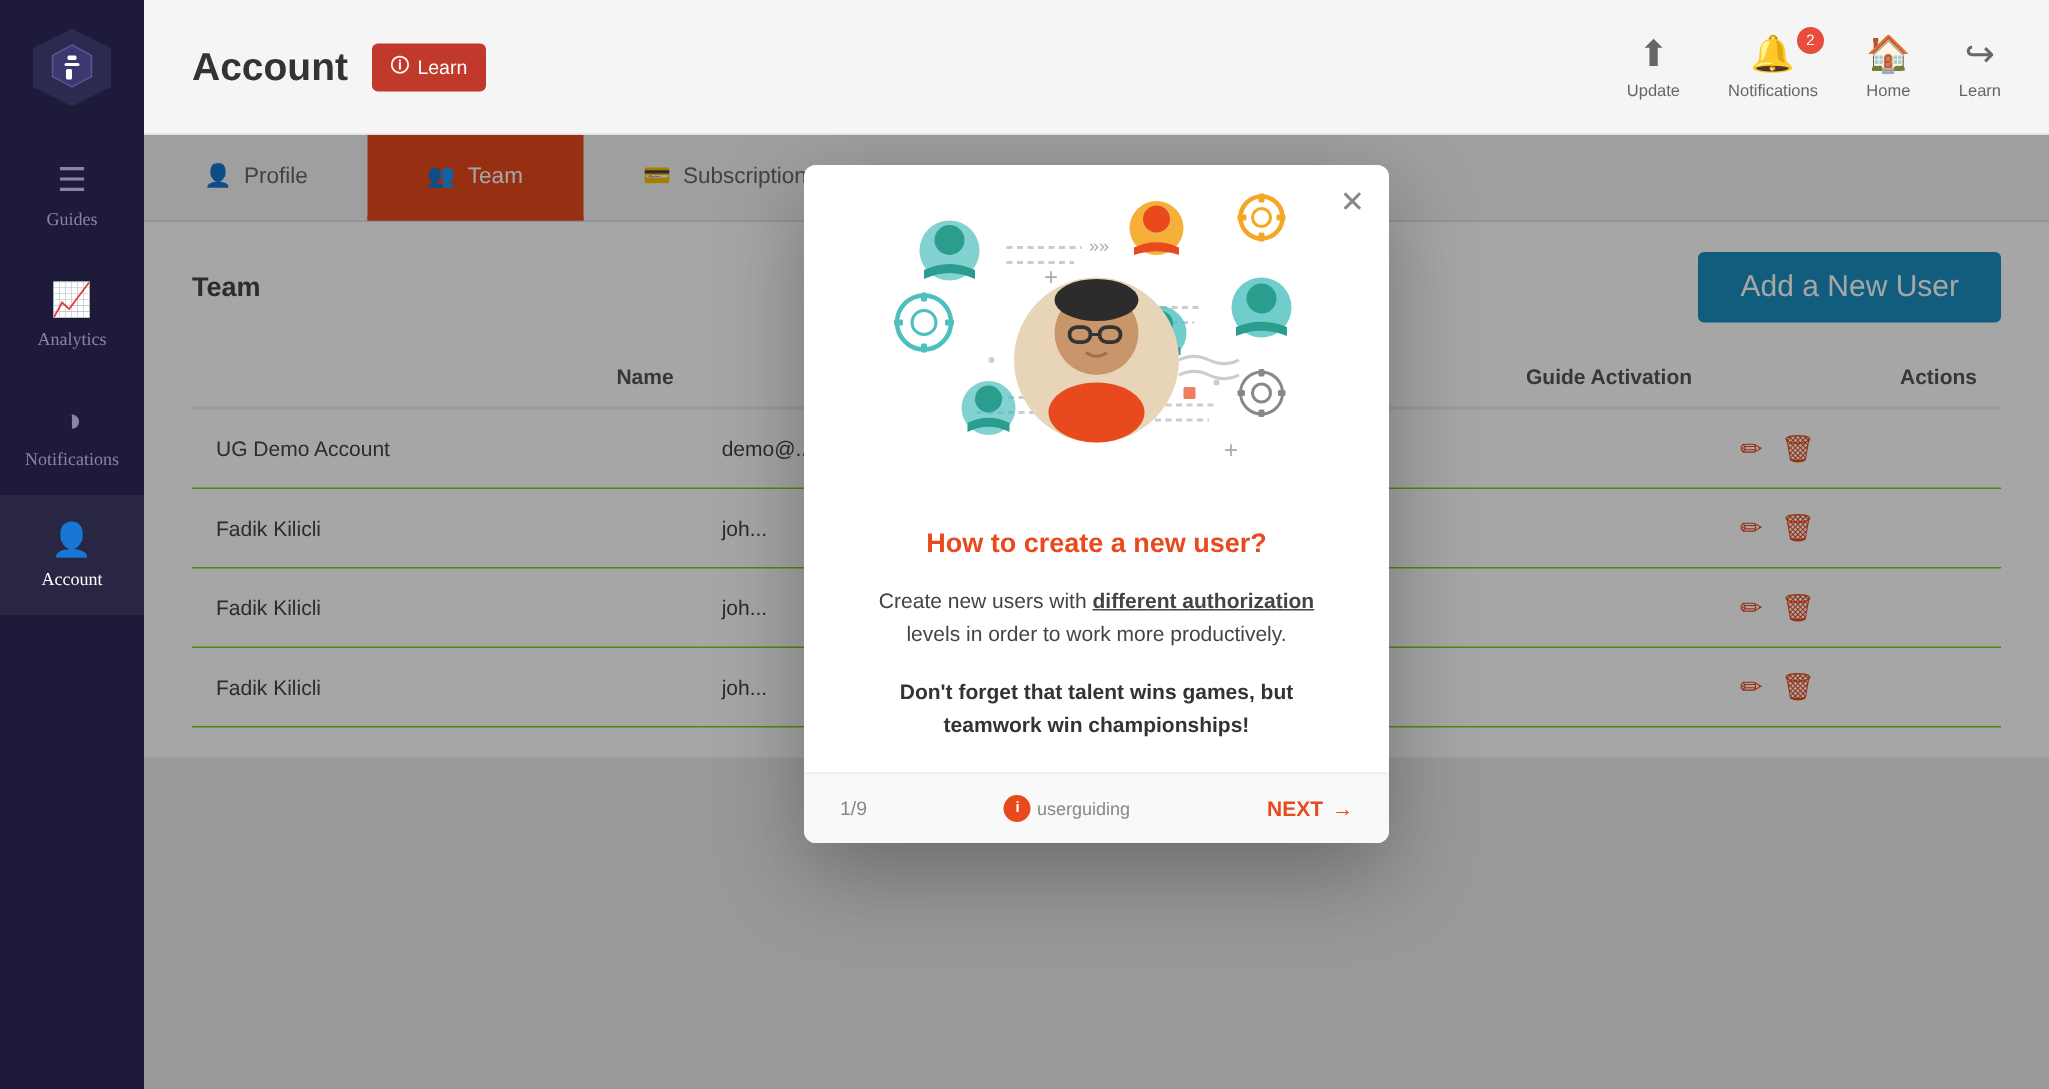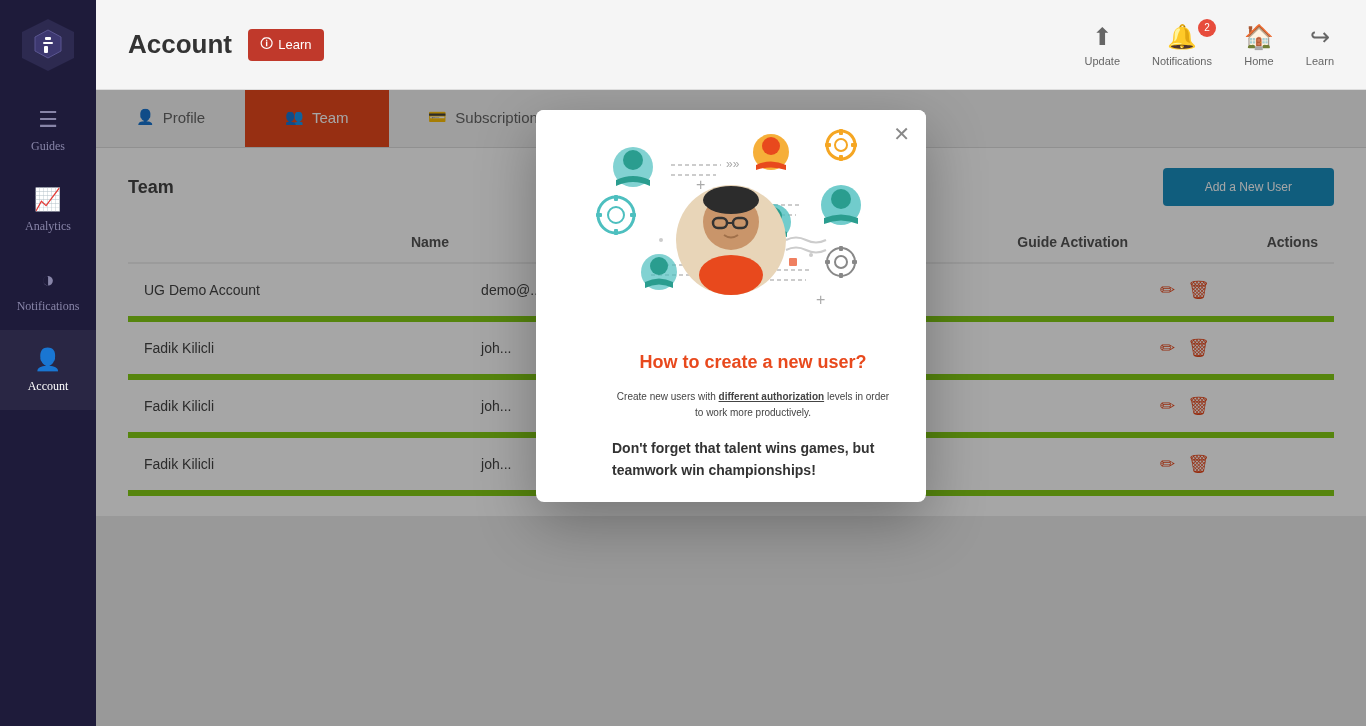--- a/index.html
+++ b/index.html
@@ -163,42 +163,42 @@
     }
     .team-title {
       font-size: 18px;
       font-weight: 600;
       color: #444;
     }
     .add-user-btn {
       background: #1a8fc1;
       color: white;
       border: none;
-      padding: 12px 42px;
+      padding: 12px 28px;
       border-radius: 4px;
-      font-size: 12px;
+      font-size: 20px;
       cursor: pointer;
     }
     .table {
       width: 100%;
       border-collapse: collapse;
     }
     .table th {
       text-align: right;
       padding: 12px 16px;
       color: #555;
       font-weight: 600;
       font-size: 14px;
       border-bottom: 2px solid #eee;
     }
     .table td {
       padding: 14px 16px;
       font-size: 14px;
       color: #444;
-      border-bottom: 6px solid #84cc16;
+      border-bottom: 1px solid #84cc16;
     }
     .toggle {
       width: 44px;
       height: 24px;
       background: #e8491d;
       border-radius: 12px;
       position: relative;
       cursor: pointer;
     }
     .toggle::after {
@@ -235,22 +235,21 @@
 
     
     .modal {
       background: white;
       border-radius: 8px;
       width: 390px;
       overflow: hidden;
       box-shadow: 0 20px 60px rgba(0,0,0,0.3);
     }
     .modal-body {
-      padding: 32px 32px 20px;
-      margin-left: 44px;
+      padding: 32px 42px 20px;
     }
     .modal-close {
       position: absolute;
       top: 12px;
       right: 16px;
       font-size: 20px;
       color: #888;
       cursor: pointer;
       z-index: 10;
     }
@@ -264,34 +263,34 @@
       overflow: hidden;
     }
     .modal-title {
       font-size: 18px;
       font-weight: 700;
       color: #e8491d;
       text-align: center;
       margin-bottom: 16px;
     }
     .modal-text {
-      font-size: 10px;
+      font-size: 14px;
       color: #444;
       text-align: center;
       line-height: 1.6;
       margin-bottom: 16px;
     }
     .modal-text strong {
       font-weight: 700;
       text-decoration: underline;
     }
     .modal-text2 {
       font-size: 14px;
       color: #333;
-      text-align: left;
+      text-align: center;
       font-weight: 600;
       line-height: 1.6;
     }
     .modal-footer {
       background: #f9f9f9;
       padding: 14px 24px;
       display: flex;
       align-items: center;
       justify-content: space-between;
       border-top: 1px solid #eee;
@@ -587,17 +586,28 @@
           </div>
 
           <div class="modal-body">
             <div class="modal-title">How to create a new user?</div>
             <div class="modal-text">
               <span>Create new users with </span><strong>different authorization</strong><span> levels in order to work more productively.</span>
             </div>
             <div class="modal-text2">Don't forget that talent wins games, but teamwork win championships!</div>
           </div>
 
+          <div class="modal-footer">
+            <span class="modal-page-indicator">1/9</span>
+            <div class="userguiding-logo">
+              <div class="ug-icon">i</div>
+              <span>userguiding</span>
+            </div>
+            <button class="modal-next-btn">
+              <span>NEXT</span>
+              <span>→</span>
+            </button>
+          </div>
         </div>
       </div>
     </div>
   </div>
 </div>
 
 </body></html>

